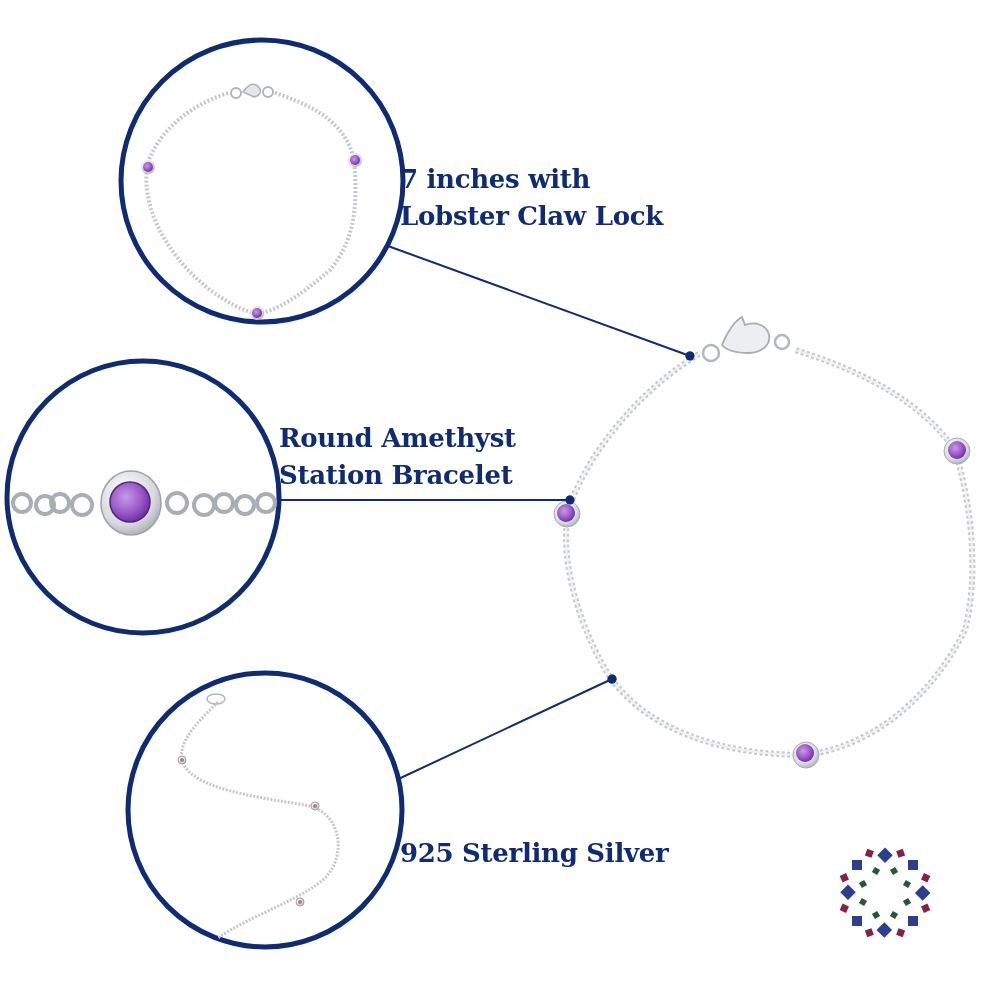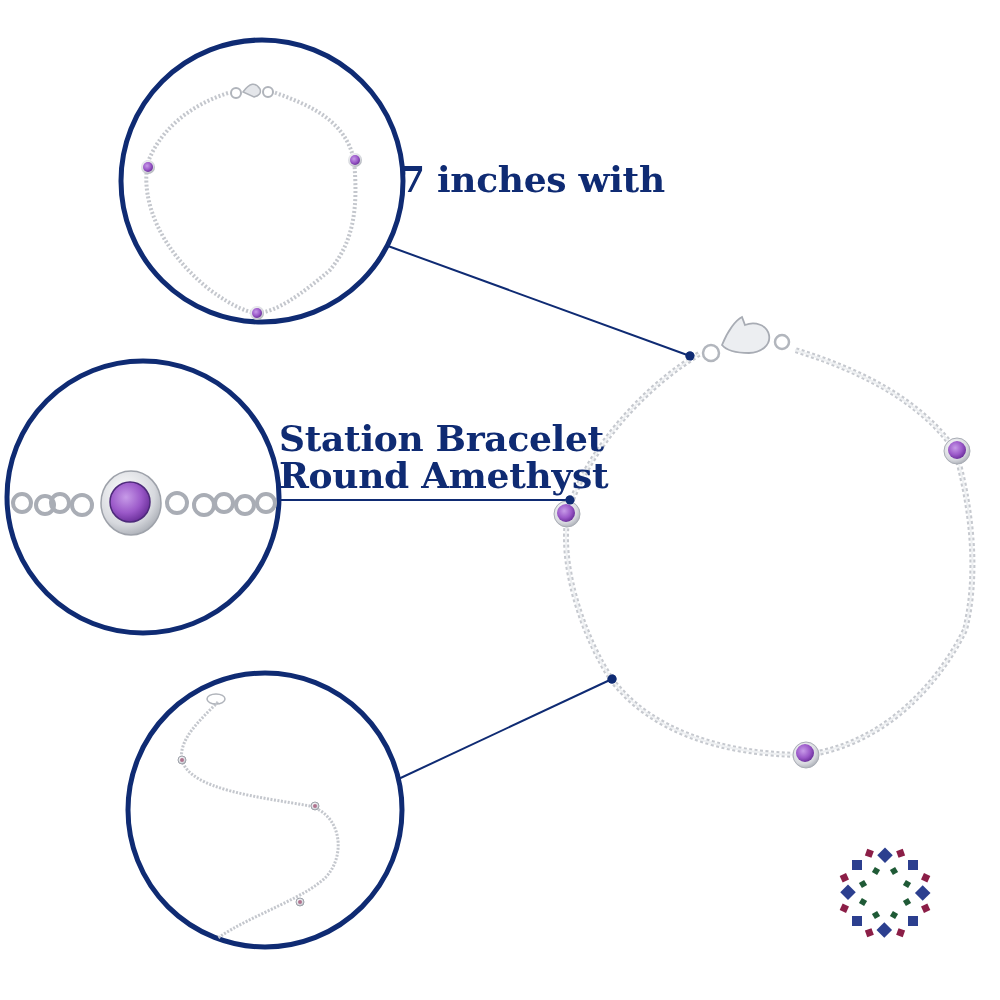--- a/index.html
+++ b/index.html
@@ -2,21 +2,21 @@
 <html><head>
 <meta charset="utf-8">
 <style>
   html, body { margin:0; padding:0; background:#ffffff; }
   body { width:1000px; height:1000px; position:relative; overflow:hidden;
          font-family:"DejaVu Serif", "Liberation Serif", serif; }
   .stage { position:absolute; left:0; top:0; width:1000px; height:1000px; }
   svg.art { position:absolute; left:0; top:0; }
   .callout { position:absolute; color:#0f2b73; font-weight:bold;
              font-family:"DejaVu Serif", "Liberation Serif", serif;
-             font-size:36px; line-height:37px; letter-spacing:-0.3px; white-space:nowrap; }
+             font-size:26px; line-height:37px; letter-spacing:-0.3px; white-space:nowrap; }
   .callout span { display:block; }
   #c1 { left:400px; top:161px; }
   #c2 { left:279px; top:420px; }
   #c3 { left:400px; top:835px; }
   .logo { position:absolute; left:774px; top:850px; width:226px; height:150px; }
   .logo-word { position:absolute; left:0; top:100px; width:226px; height:50px;
                font-family:"Liberation Sans", "DejaVu Sans", sans-serif; font-size:46px;
                line-height:50px; letter-spacing:-1px; white-space:nowrap; transform:scaleX(0.78); transform-origin:left top; }
   .logo-word .gem { color:#2c3f8f; font-weight:bold; }
   .logo-word .minded { color:#333333; font-weight:normal; }
@@ -161,20 +161,24 @@
       <rect x="6" y="19" width="6" height="6" fill="#1f5a36" transform="rotate(30 9 22)"></rect>
       <rect x="-25" y="-12" width="6" height="6" fill="#1f5a36" transform="rotate(-30 -22 -9)"></rect>
       <rect x="19" y="-12" width="6" height="6" fill="#1f5a36" transform="rotate(30 22 -9)"></rect>
       <rect x="-25" y="6" width="6" height="6" fill="#1f5a36" transform="rotate(30 -22 9)"></rect>
       <rect x="19" y="6" width="6" height="6" fill="#1f5a36" transform="rotate(-30 22 9)"></rect>
     </g>
   </svg>
 
   <div class="callout" id="c1">
     <span>7 inches with</span>
+    <span>Lobster Claw Lock</span>
   </div>
   <div class="callout" id="c2">
+    <span>Round Amethyst</span>
     <span>Station Bracelet</span>
-    <span>Round Amethyst</span>
+  </div>
+  <div class="callout" id="c3">
+    <span>925 Sterling Silver</span>
   </div>
 
 
 </div>
 
 </body></html>

